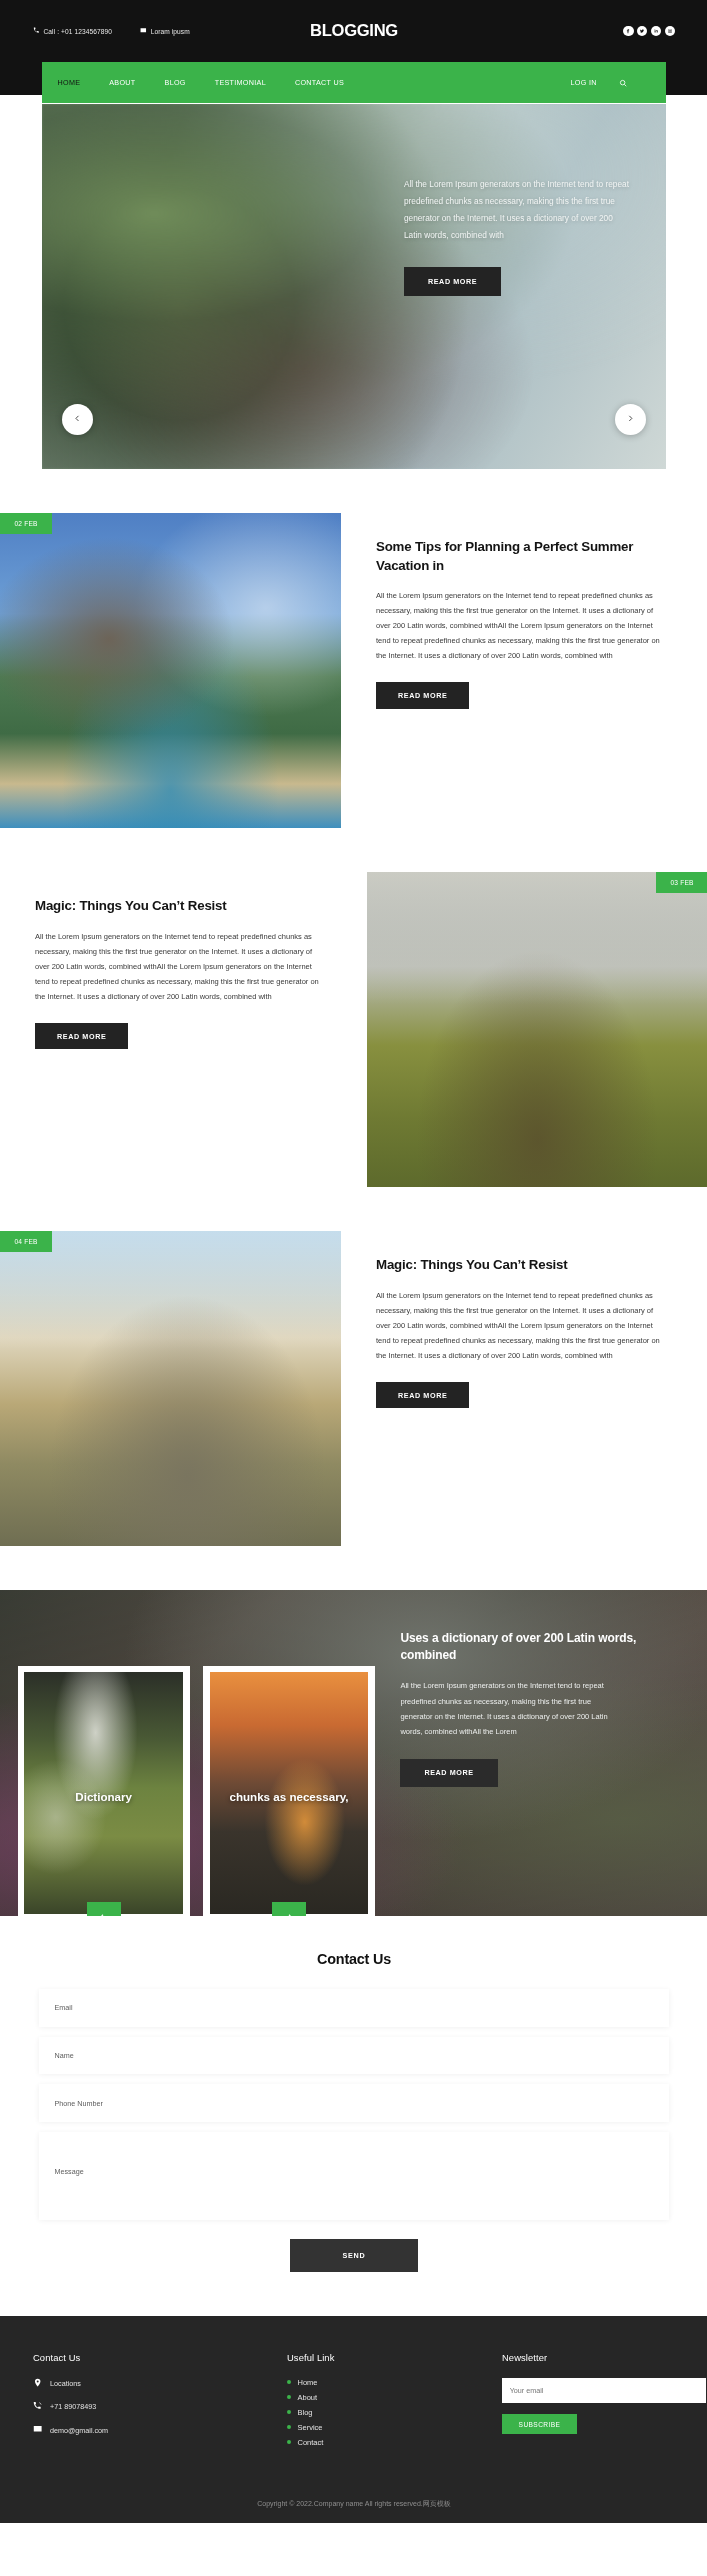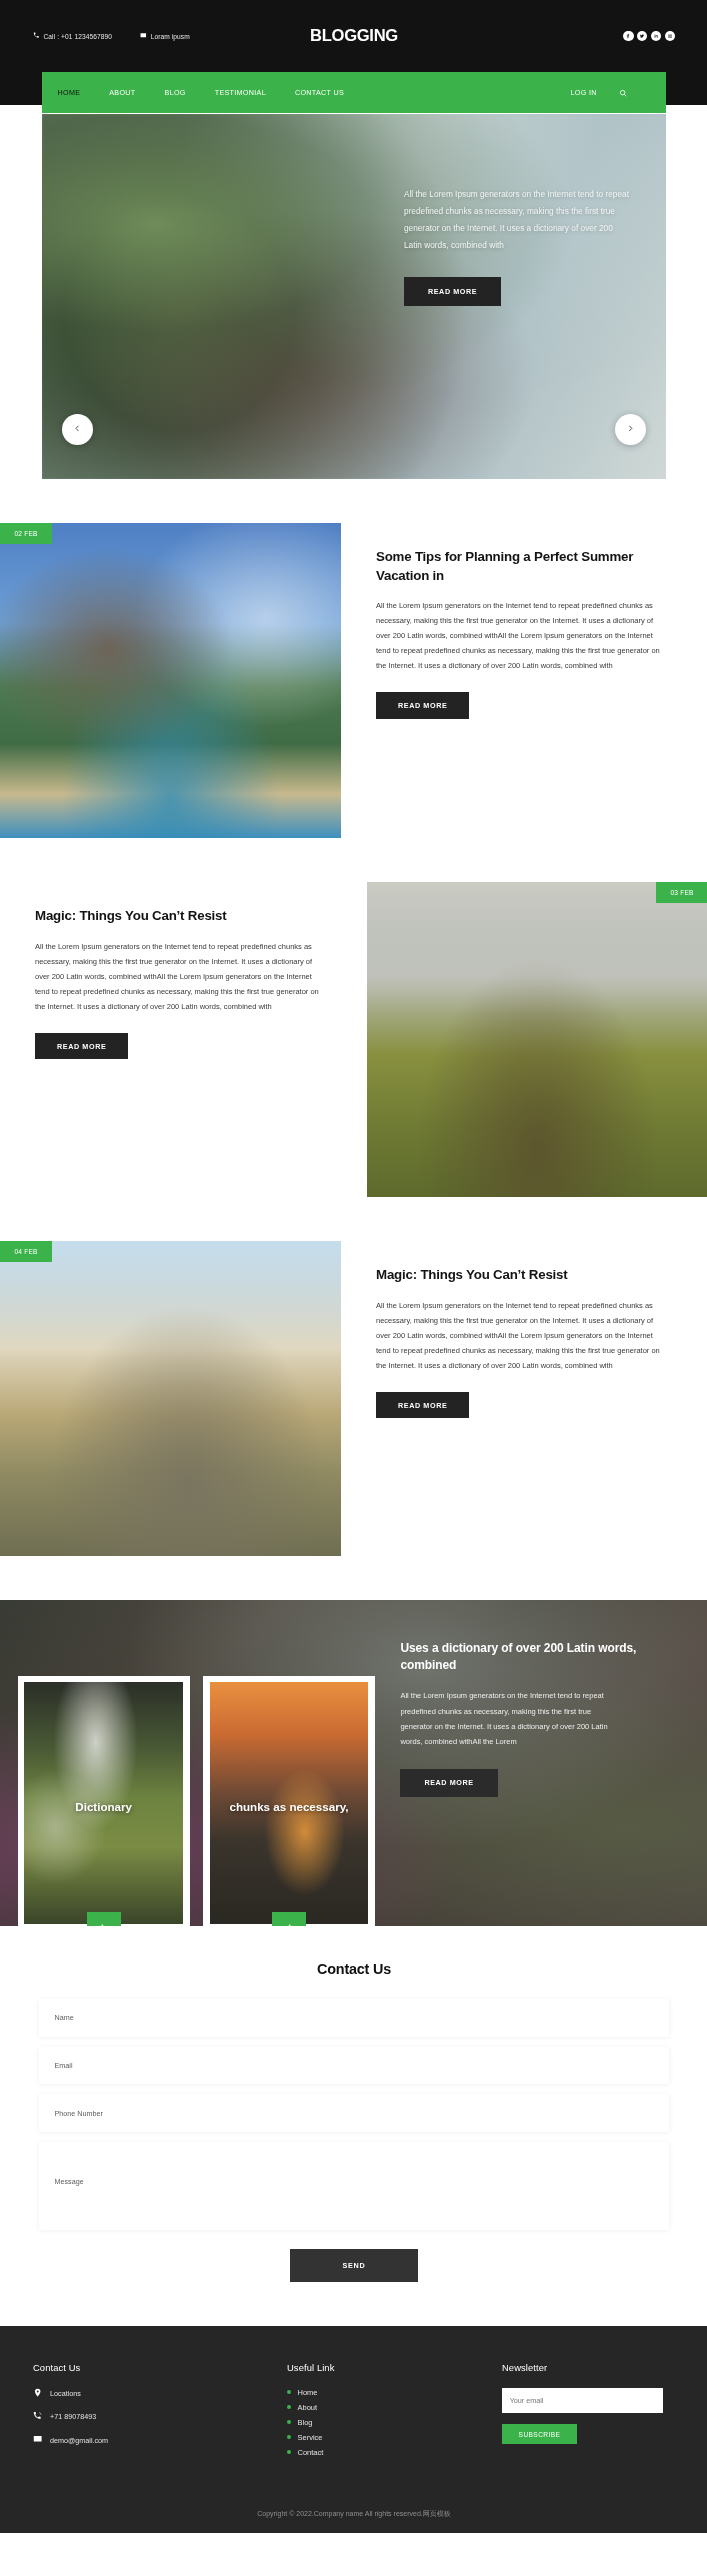--- a/index.html
+++ b/index.html
@@ -9,21 +9,21 @@
     background:#ffffff;
     color:#222;
     width:708px;
     overflow-x:hidden;
   }
   .wrap { width:708px; margin:0 auto; }
 
   
   .topbar {
     background:#121212;
-    height:72px;
+    height:62px;
     display:flex;
     align-items:center;
     padding:7px 33px;
     position:relative;
   }
   .topbar-left { display:flex; align-items:center; gap:28px; flex:1; }
   .contact-chip { display:flex; align-items:center; gap:3.9px; color:#e8e8e8; font-size:6.6px; letter-spacing:0.1px; }
   .contact-chip svg { width:6.6px; height:6.6px; fill:#ffffff; }
   .brand {
     position:absolute; left:0; right:0; top:50%;
@@ -213,21 +213,21 @@
   .fcol.c1 { flex:0 0 221px; }
   .fcol.c2 { flex:0 0 182px; }
   .fcol h3 { color:#fff; font-size:9.4px; font-weight:normal; margin-bottom:14.4px; letter-spacing:0.1px; }
   .finfo { display:flex; align-items:center; gap:7.7px; margin-bottom:12px; color:#e2e2e2; font-size:7.2px; }
   .finfo svg { width:9.4px; height:9.4px; fill:#fff; flex:none; }
   .flist { list-style:none; }
   .flist li { display:flex; align-items:center; gap:6.6px; margin-bottom:6px; }
   .dot { width:3.9px; height:3.9px; border-radius:50%; background:#3bb34a; flex:none; }
   .flist a { color:#e2e2e2; font-size:7.5px; text-decoration:none; cursor:pointer; }
   .nl-input {
-    width:161px; background:#fff; border:none; outline:none;
+    width:204px; background:#fff; border:none; outline:none;
     padding:8.3px 7.7px; font-size:7.2px; color:#333;
     font-family:"Liberation Sans", sans-serif; display:block;
   }
   .nl-btn {
     margin-top:11px; background:#3bb34a; color:#fff; border:none; cursor:pointer;
     font-size:6.6px; letter-spacing:0.4px; padding:6.6px 16.6px;
     font-family:"Liberation Sans", sans-serif; display:block;
   }
   .copy {
     margin-top:34px; padding:12px 0 14.4px 0; text-align:center;
@@ -398,22 +398,22 @@
         <h2>Uses a dictionary of over 200 Latin words, combined</h2>
         <p>All the Lorem Ipsum generators on the Internet tend to repeat predefined chunks as necessary, making this the first true generator on the Internet. It uses a dictionary of over 200 Latin words, combined withAll the Lorem</p>
         <button class="btn-dark">READ MORE</button>
       </div>
     </div>
   </section>
 
   <section class="contact">
     <h2>Contact Us</h2>
     <div class="form">
+      <input class="field" type="email" placeholder="Email" style="">
       <input class="field" type="text" placeholder="Name" style="">
-      <input class="field" type="email" placeholder="Email" style="">
       <input class="field" type="tel" placeholder="Phone Number" style="">
       <textarea class="field" placeholder="Message" style=""></textarea>
       <div class="send-wrap">
         <button class="btn-send">SEND</button>
       </div>
     </div>
   </section>
 
   <footer>
     <div class="fgrid">

